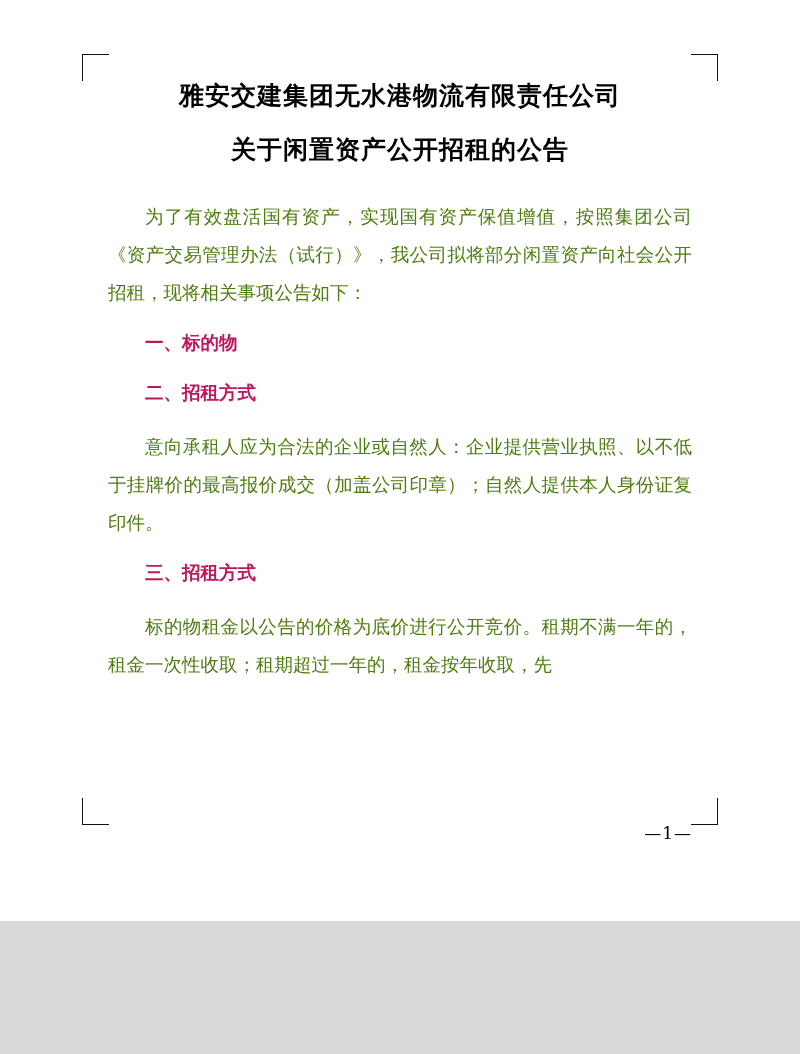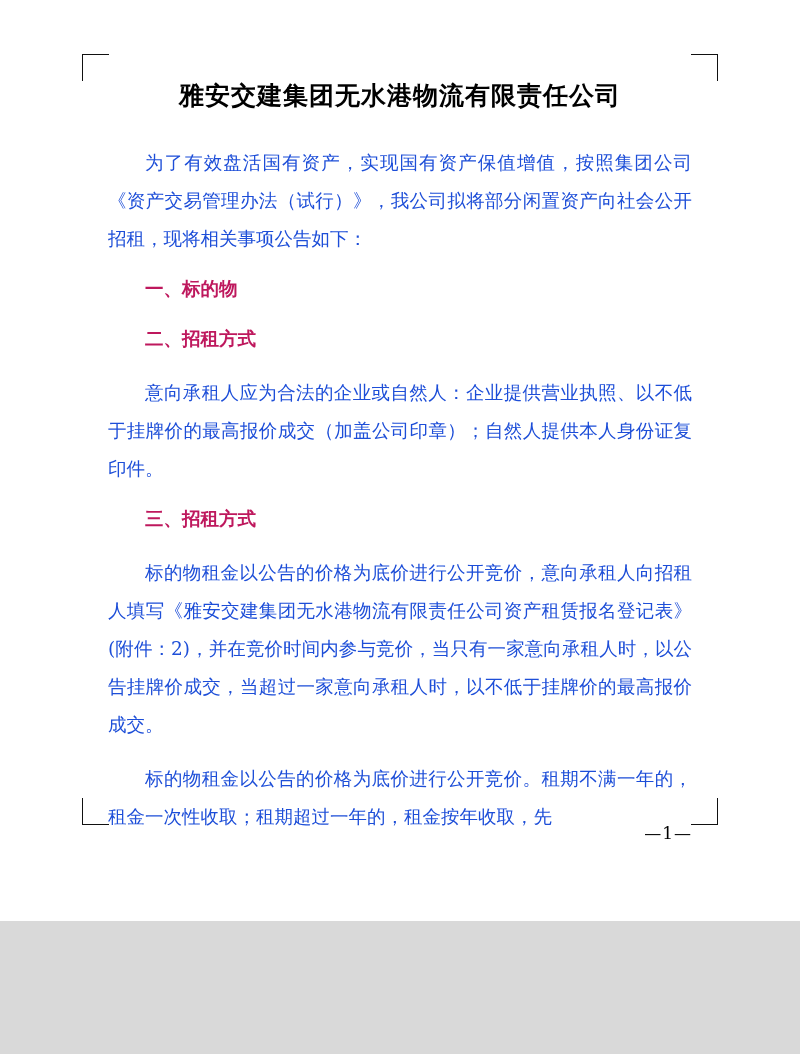--- a/index.html
+++ b/index.html
@@ -52,21 +52,21 @@
   .title-block { margin-bottom: 22px; }
 
   p.para {
     margin: 16px 0 1px 0;
     font-family: "DejaVu Serif", "Liberation Serif", serif;
     font-size: 18.5px;
     line-height: 38px;
     text-align: justify;
     text-justify: inter-ideograph;
     text-indent: 2em;
-    color: #1d4ed8;
+    color: #4d7c0f;
   }
   p.heading {
     margin: 12px 0 2px 0;
     font-family: "DejaVu Serif", "Liberation Serif", serif;
     font-weight: bold;
     font-size: 18.5px;
     line-height: 38px;
     text-indent: 2em;
     color: #be185d;
   }
@@ -87,31 +87,31 @@
 
   <div class="crop tl"></div>
   <div class="crop tr"></div>
   <div class="crop bl"></div>
   <div class="crop br"></div>
 
   <div class="content">
 
     <div class="title-block">
       <div class="doc-title">雅安交建集团无水港物流有限责任公司</div>
+      <div class="doc-title title-line-2">关于闲置资产公开招租的公告</div>
     </div>
 
     <p class="para">为了有效盘活国有资产，实现国有资产保值增值，按照集团公司《资产交易管理办法（试行）》，我公司拟将部分闲置资产向社会公开招租，现将相关事项公告如下：</p>
 
     <p class="heading">一、标的物</p>
 
     <p class="heading">二、招租方式</p>
     <p class="para">意向承租人应为合法的企业或自然人：企业提供营业执照、以不低于挂牌价的最高报价成交（加盖公司印章）；自然人提供本人身份证复印件。</p>
 
     <p class="heading">三、招租方式</p>
-    <p class="para">标的物租金以公告的价格为底价进行公开竞价，意向承租人向招租人填写《雅安交建集团无水港物流有限责任公司资产租赁报名登记表》(附件：2)，并在竞价时间内参与竞价，当只有一家意向承租人时，以公告挂牌价成交，当超过一家意向承租人时，以不低于挂牌价的最高报价成交。</p>
 
     <p class="para">标的物租金以公告的价格为底价进行公开竞价。租期不满一年的，租金一次性收取；租期超过一年的，租金按年收取，先</p>
 
   </div>
 
   <div class="footer">—1—</div>
 
 </div>
 
 </body></html>

